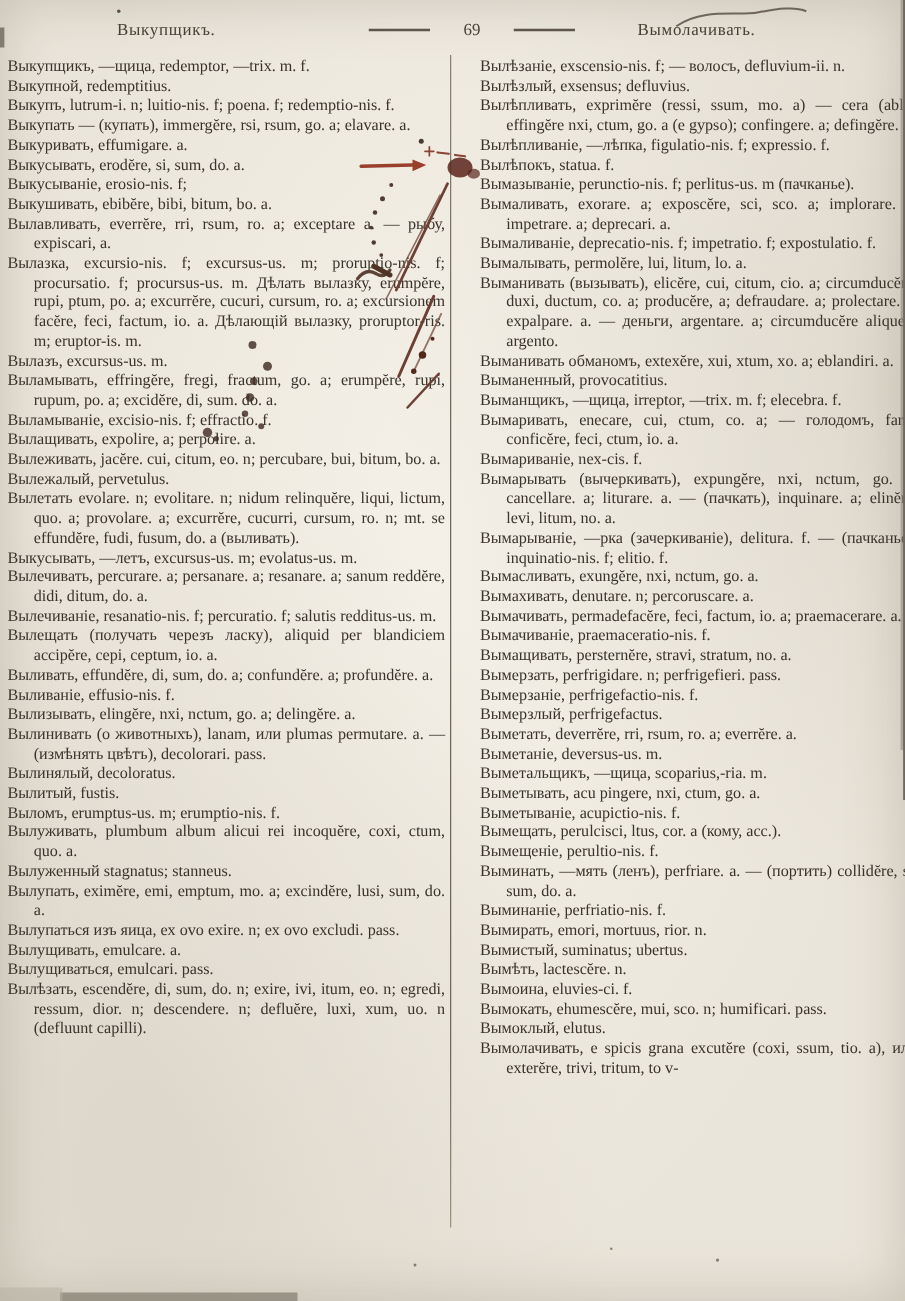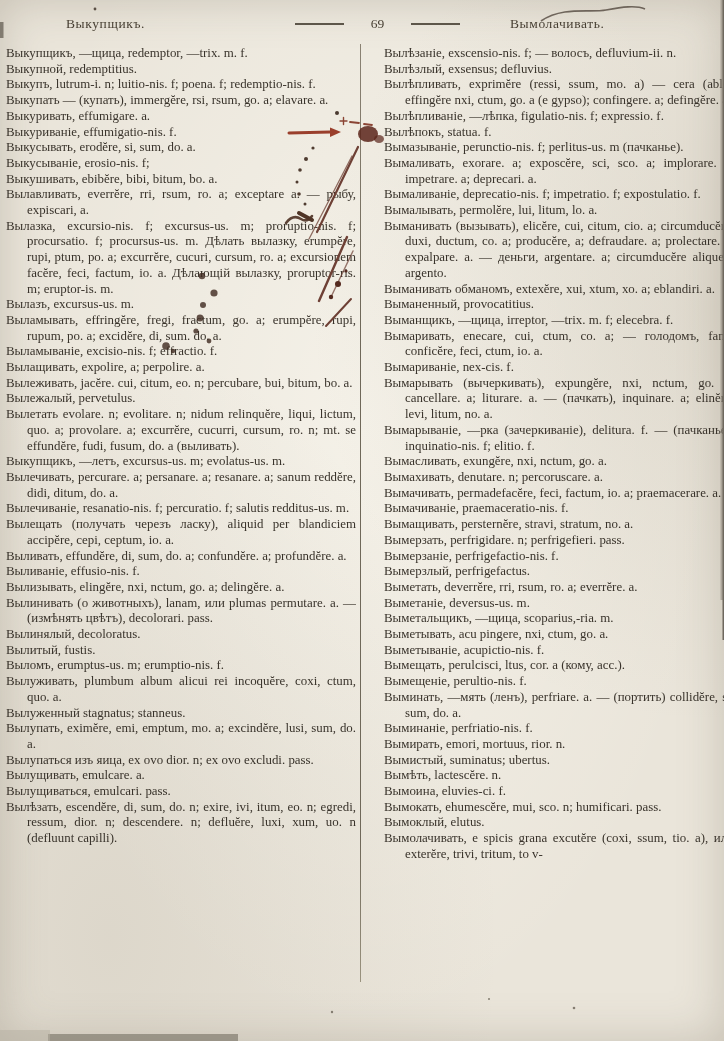--- a/index.html
+++ b/index.html
@@ -14,21 +14,21 @@
       radial-gradient(ellipse at 15% 90%, rgba(140,130,110,.14), transparent 45%),
       radial-gradient(ellipse at 98% 30%, rgba(140,130,110,.12), transparent 40%),
       radial-gradient(ellipse at 50% 40%, rgba(255,253,246,.5), transparent 70%),
       var(--paper,#eae5da);
     box-shadow:inset 0 0 46px rgba(110,100,82,.28);
   }
   .running-head{
     position:absolute;top:16px;height:18px;color:#473f33;
     font-size:13.5px;letter-spacing:.6px;white-space:nowrap;
   }
-  .head-left{left:66px;width:170px;text-align:left;}
+  .head-left{left:48px;width:170px;text-align:center;}
   .head-right{left:510px;width:170px;text-align:left;}
   .pageno-group{
     position:absolute;top:16px;left:295px;width:165px;
     display:flex;align-items:center;justify-content:center;gap:27px;
     color:#473f33;font-size:13.5px;
   }
   .rule{display:inline-block;width:50px;height:1.5px;background:#5d564a;}
   .divider{
     position:absolute;left:360px;top:44px;width:1.2px;height:938px;
     background:linear-gradient(#8a8273, #6f6859 30%, #6f6859 85%, #9a937f);
@@ -59,48 +59,47 @@
   <div class="running-head head-right">Вымолачивать.</div>
 
   <div class="divider"></div>
 
   <div class="col col-left">
       <p class="entry">Выкупщикъ, —щица, redemptor, —trix. m. f.</p>
       <p class="entry">Выкупной, redemptitius.</p>
       <p class="entry">Выкупъ, lutrum-i. n; luitio-nis. f; poena. f; redemptio-nis. f.</p>
       <p class="entry">Выкупать — (купать), immergĕre, rsi, rsum, go. a; elavare. a.</p>
       <p class="entry">Выкуривать, effumigare. a.</p>
-      <p class="entry">Выкуриваніе, effumigatio-nis. f.</p>
       <p class="entry">Выкусывать, erodĕre, si, sum, do. a.</p>
       <p class="entry">Выкусываніе, erosio-nis. f;</p>
       <p class="entry">Выкушивать, ebibĕre, bibi, bitum, bo. a.</p>
       <p class="entry">Вылавливать, everrĕre, rri, rsum, ro. a; exceptare a. — рыбу, expiscari, a.</p>
       <p class="entry">Вылазка, excursio-nis. f; excursus-us. m; proruptio-nis. f; procursatio. f; procursus-us. m. Дѣлать вылазку, erumpĕre, rupi, ptum, po. a; excurrĕre, cucuri, cursum, ro. a; excursionem facĕre, feci, factum, io. a. Дѣлающій вылазку, proruptor-ris. m; eruptor-is. m.</p>
       <p class="entry">Вылазъ, excursus-us. m.</p>
       <p class="entry">Выламывать, effringĕre, fregi, fractum, go. a; erumpĕre, rupi, rupum, po. a; excidĕre, di, sum. do. a.</p>
       <p class="entry">Выламываніе, excisio-nis. f; effractio. f.</p>
       <p class="entry">Вылащивать, expolire, a; perpolire. a.</p>
       <p class="entry">Вылеживать, jacĕre. cui, citum, eo. n; percubare, bui, bitum, bo. a.</p>
       <p class="entry">Вылежалый, pervetulus.</p>
       <p class="entry">Вылетать evolare. n; evolitare. n; nidum relinquĕre, liqui, lictum, quo. a; provolare. a; excurrĕre, cucurri, cursum, ro. n; mt. se effundĕre, fudi, fusum, do. a (выливать).</p>
-      <p class="entry">Выкупщикъ, —летъ, excursus-us. m; evolatus-us. m.</p>
+      <p class="entry">Выкусывать, —летъ, excursus-us. m; evolatus-us. m.</p>
       <p class="entry">Вылечивать, percurare. a; persanare. a; resanare. a; sanum reddĕre, didi, ditum, do. a.</p>
       <p class="entry">Вылечиваніе, resanatio-nis. f; percuratio. f; salutis redditus-us. m.</p>
       <p class="entry">Вылещать (получать черезъ ласку), aliquid per blandiciem accipĕre, cepi, ceptum, io. a.</p>
       <p class="entry">Выливать, effundĕre, di, sum, do. a; confundĕre. a; profundĕre. a.</p>
       <p class="entry">Выливаніе, effusio-nis. f.</p>
       <p class="entry">Вылизывать, elingĕre, nxi, nctum, go. a; delingĕre. a.</p>
       <p class="entry">Вылинивать (о животныхъ), lanam, или plumas permutare. a. — (измѣнять цвѣтъ), decolorari. pass.</p>
       <p class="entry">Вылинялый, decoloratus.</p>
       <p class="entry">Вылитый, fustis.</p>
       <p class="entry">Выломъ, erumptus-us. m; erumptio-nis. f.</p>
       <p class="entry">Вылуживать, plumbum album alicui rei incoquĕre, coxi, ctum, quo. a.</p>
       <p class="entry">Вылуженный stagnatus; stanneus.</p>
       <p class="entry">Вылупать, eximĕre, emi, emptum, mo. a; excindĕre, lusi, sum, do. a.</p>
-      <p class="entry">Вылупаться изъ яица, ex ovo dior. n; ex ovo excludi. pass.</p>
+      <p class="entry">Вылупаться изъ яица, ex ovo exire. n; ex ovo excludi. pass.</p>
       <p class="entry">Вылущивать, emulcare. a.</p>
       <p class="entry">Вылущиваться, emulcari. pass.</p>
       <p class="entry">Вылѣзать, escendĕre, di, sum, do. n; exire, ivi, itum, eo. n; egredi, ressum, dior. n; descendere. n; defluĕre, luxi, xum, uo. n (defluunt capilli).</p>
     </div>
 
   <div class="col col-right">
       <p class="entry">Вылѣзаніе, exscensio-nis. f; — волосъ, defluvium-ii. n.</p>
       <p class="entry">Вылѣзлый, exsensus; defluvius.</p>
       <p class="entry">Вылѣпливать, exprimĕre (ressi, ssum, mo. a) — cera (abl.); effingĕre nxi, ctum, go. a (e gypso); confingere. a; defingĕre. a.</p>
       <p class="entry">Вылѣпливаніе, —лѣпка, figulatio-nis. f; expressio. f.</p>

